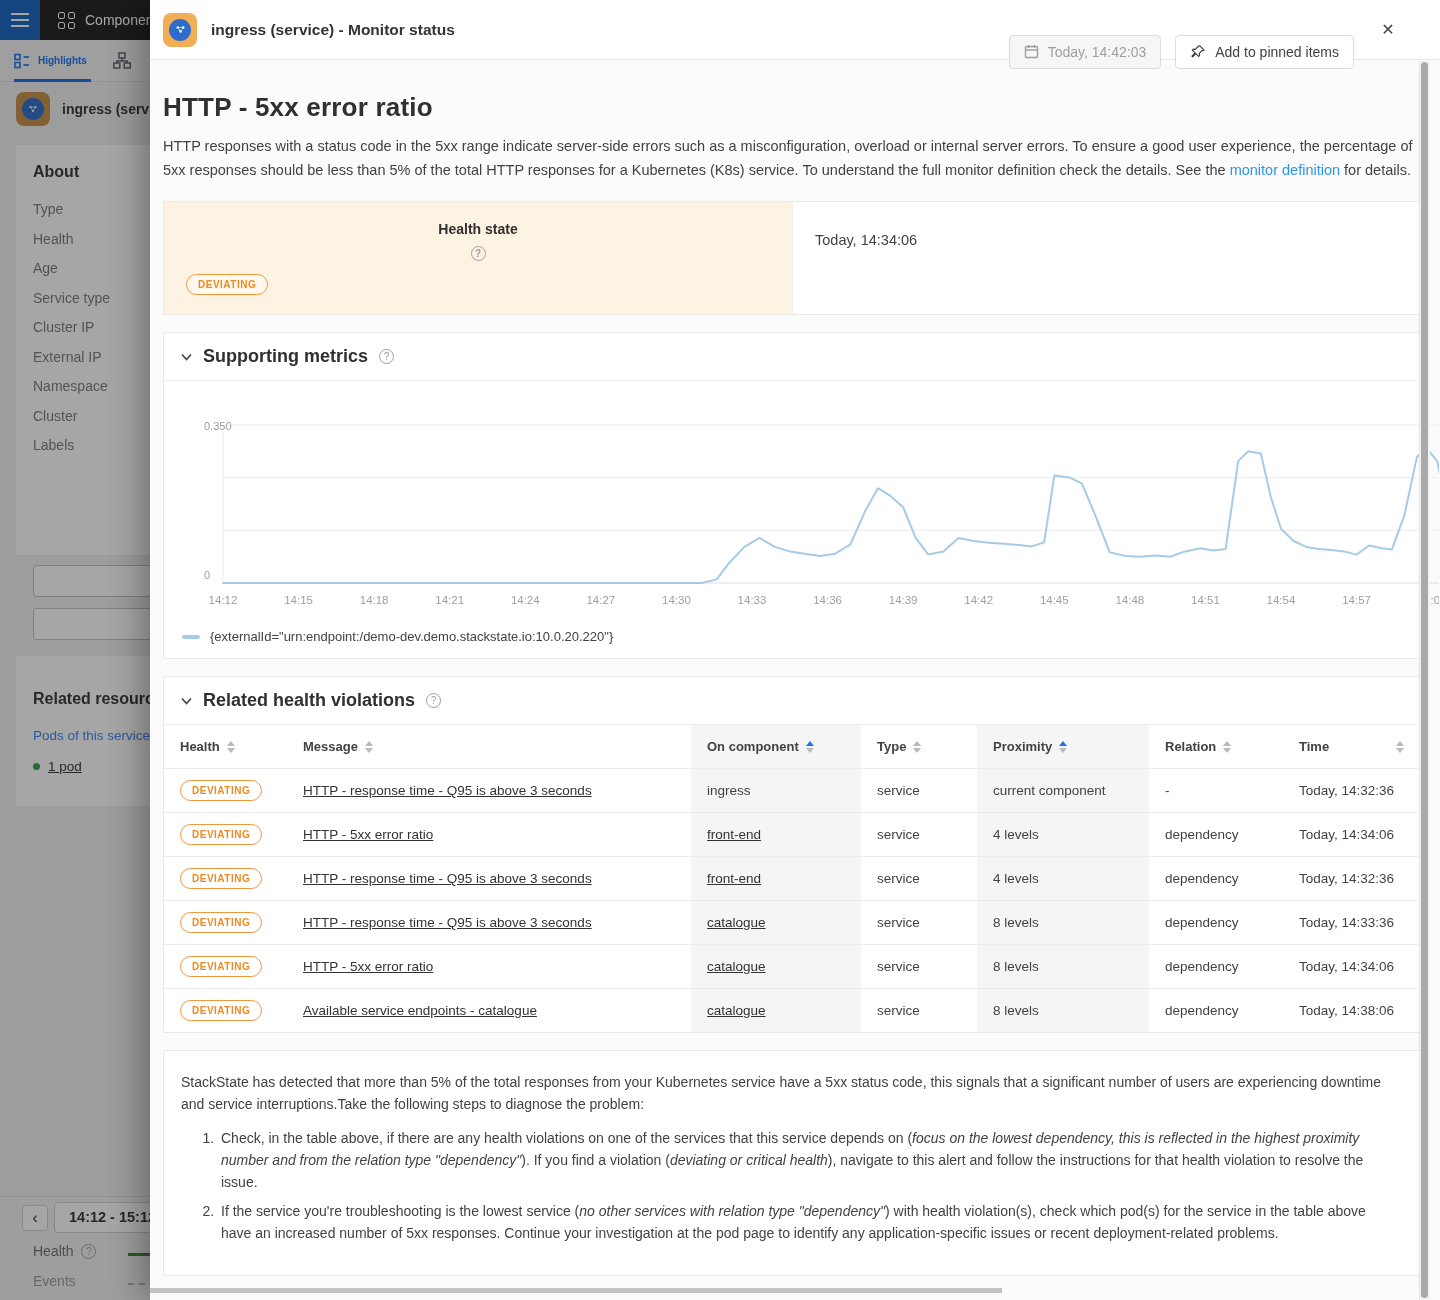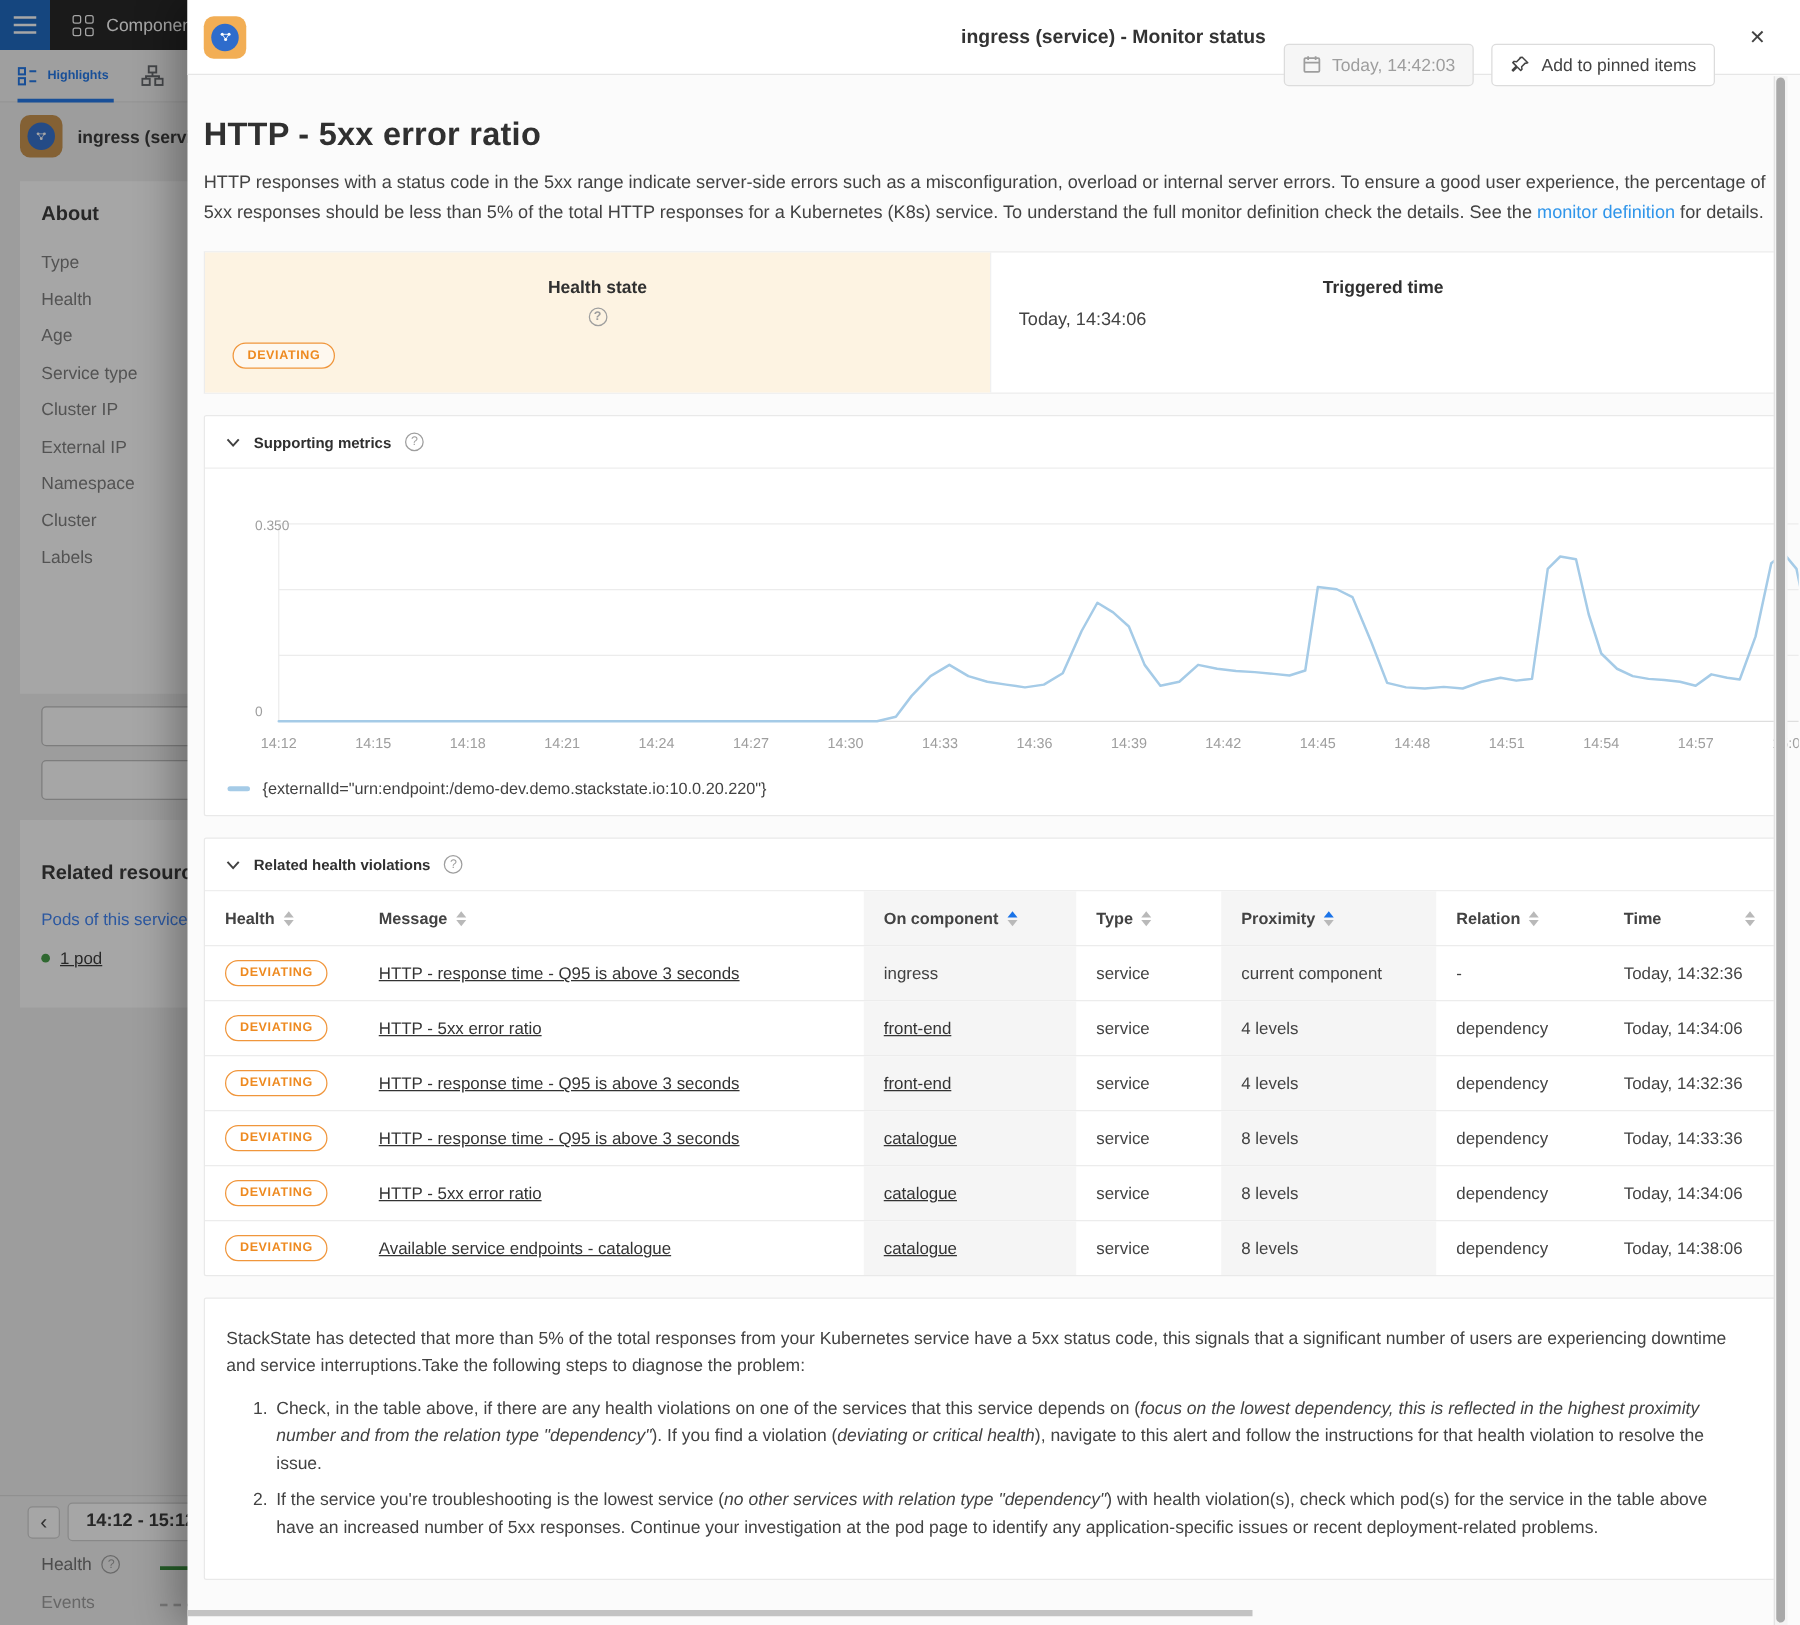--- a/index.html
+++ b/index.html
@@ -43,21 +43,21 @@
   .tl-line-dash { position:absolute; left:128px; top:86px; width:60px; border-top:2px dashed #b5b5b5; }
 
   .help-icon { display:inline-flex; width:15px; height:15px; border:1px solid #9e9e9e; border-radius:50%; color:#9e9e9e; font-size:10px; align-items:center; justify-content:center; flex:0 0 auto; }
   .help-icon::after { content:"?"; }
 
   
   .overlay { position:absolute; inset:0; background:rgba(20,20,20,0.38); }
 
   
   .modal { position:absolute; left:150px; top:0; width:1290px; height:1300px; background:#fbfbfb; box-shadow:-10px 0 30px rgba(0,0,0,0.3); }
-  .modal-header { position:relative; height:60px; background:#fff; border-bottom:1px solid #e6e6e6; display:flex; align-items:center; padding:0 22px 0 13px; gap:14px; z-index:3;text-align:right; }
+  .modal-header { position:relative; height:60px; background:#fff; border-bottom:1px solid #e6e6e6; display:flex; align-items:center; padding:0 40px 0 13px; gap:14px; z-index:3; }
   .modal-title { font-size:15.5px; font-weight:700; color:#333; flex:1; }
   .btn { display:flex; align-items:center; gap:9px; border-radius:4px; font-size:14px; padding:8px 14px; border:1px solid #dcdcdc; background:#fff; color:#424242; white-space:nowrap;margin-top:44px; }
   .btn.disabled { background:#f6f6f6; color:#9e9e9e; }
   .close-x { margin-left:8px; font-size:16px; color:#424242; width:24px; text-align:center; }
   .close-x::after { content:"✕"; }
 
   .modal-body { position:relative; height:1240px; overflow:hidden; padding:0 19px 0 13px; }
 
   .h1 { margin-top:32px; font-size:26px; font-weight:700; color:#303030; letter-spacing:0.2px; }
   .desc { margin-top:11px; font-size:14.5px; color:#424242; line-height:24px; max-width:1250px; }
@@ -66,21 +66,21 @@
 
   .health-row { margin-top:19px; display:grid; grid-template-columns:1fr 1fr; border:1px solid #ececec; background:#fff; }
   .health-left { background:#fdf3e2; padding:19px 22px; }
   .health-right { padding:19px 22px; border-left:1px solid #f0f0f0; }
   .hl-label-row { display:flex; align-items:center; gap:9px; font-size:14px; font-weight:700; color:#303030;flex-direction:column; }
   .badge { display:inline-block; margin-top:13px; font-size:10px; font-weight:700; letter-spacing:0.5px; color:#ee8a20; border:1.5px solid #f0963c; border-radius:11px; padding:4px 11px; background:rgba(255,255,255,0.45); }
   .triggered-val { margin-top:11px; font-size:14.5px; color:#424242; }
 
   .card { margin-top:17px; background:#fff; border:1px solid #e9e9e9; border-radius:2px; }
   .card-header { display:flex; align-items:center; gap:11px; padding:13px 17px; border-bottom:1px solid #eee; }
-  .card-title { font-size:12px; font-weight:700; color:#303030; }
+  .card-title { font-size:18px; font-weight:700; color:#303030; }
   .chev { width:11px; height:8px; flex:0 0 auto; }
 
   .metrics-body { padding:14px 0 0 17px; }
   .chart-title { font-size:14px; color:#424242; }
   .chart-wrap { position:relative; margin-top:10px; height:212px; }
   .legend { display:flex; align-items:center; gap:10px; padding:12px 0 14px 1px; }
   .legend-dash { width:18px; height:4px; border-radius:2px; background:#a5cbe7; }
   .legend-text { font-size:13px; color:#424242; }
 
   
@@ -240,23 +240,20 @@
 
     <div class="health-row">
       <div class="health-left">
         <div class="hl-label-row">
           <span>Health state</span>
           <span class="help-icon"></span>
         </div>
         <span class="badge">DEVIATING</span>
       </div>
       <div class="health-right">
-        <div class="hl-label-row">
-            <span>Triggered time</span>
-          </div>
         <div class="triggered-val">Today, 14:34:06</div>
       </div>
     </div>
 
     <div class="card">
       <div class="card-header">
         <svg class="chev" viewBox="0 0 11 8">
             <polyline points="1,1.5 5.5,6.5 10,1.5" fill="none" stroke="#424242" stroke-width="1.6"></polyline>
           </svg>
         <span class="card-title">Supporting metrics</span>

